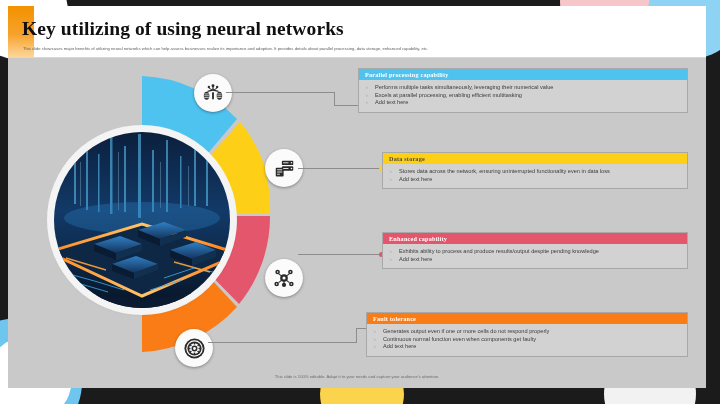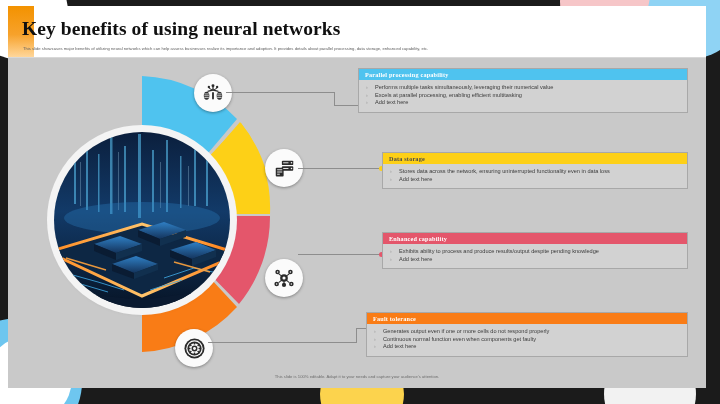--- a/index.html
+++ b/index.html
@@ -105,21 +105,21 @@
   <div class="deco" style="left:-46px;top:318px;width:128px;height:128px;background:#6ec6ef;"></div>
   <div class="deco" style="left:-14px;top:336px;width:86px;height:86px;background:#ffffff;"></div>
   <div class="deco" style="left:320px;top:352px;width:84px;height:84px;background:#fcd34d;"></div>
   <div class="deco" style="left:604px;top:348px;width:92px;height:92px;background:#f2f2f2;"></div>
 
   <div class="slide">
     <div class="slide-inner">
 
       <div class="header-band">
         <div class="header-accent"></div>
-        <div class="title">Key benefits of using neural networks</div>
+        <div class="title">Key utilizing of using neural networks</div>
         <div class="subtitle">This slide showcases major benefits of utilizing neural networks which can help assess businesses realize its importance and adoption. It provides details about parallel processing, data storage, enhanced capability, etc.</div>
         <div class="header-rule"></div>
       </div>
 
       <div class="wheel">
 
         <svg class="arcwrap" viewBox="0 0 270 300">
 
           <path d="M 104 12 A 138 138 0 0 1 199 55 L 160 101 A 78 78 0 0 0 104 76 Z" fill="#4fc3ef"></path>
 

